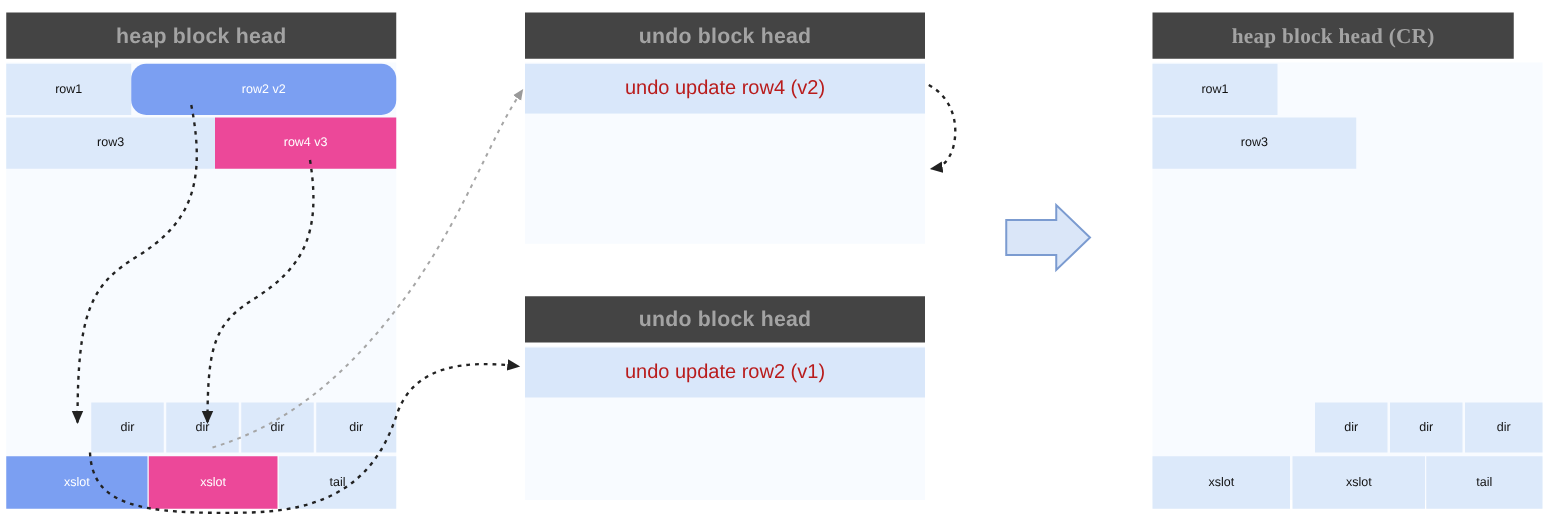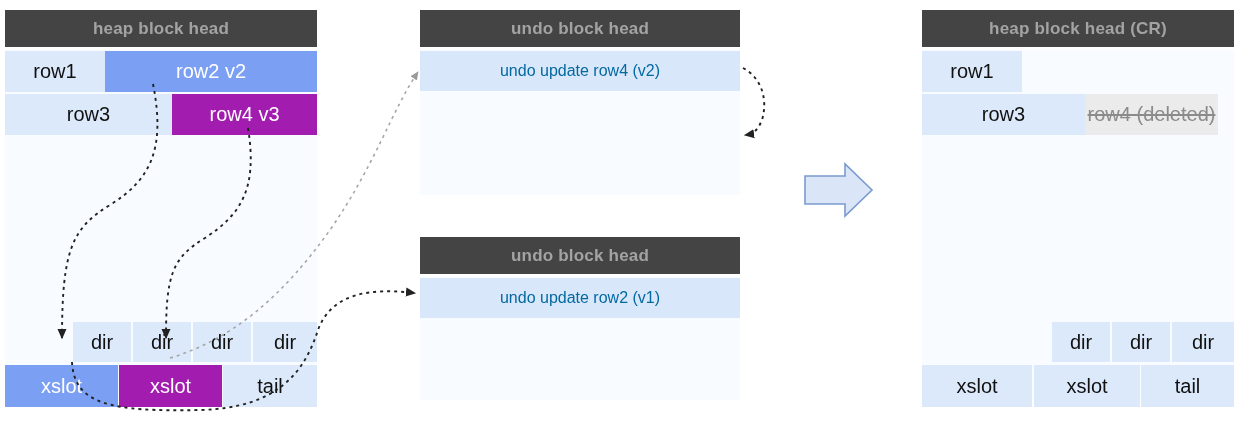--- a/index.html
+++ b/index.html
@@ -21,45 +21,45 @@
     display:flex;align-items:center;justify-content:center;
     letter-spacing:.2px;
   }
   .block-body{
     position:absolute;left:0;
     background:#f8fbff;
   }
   .cell{
     position:absolute;
     display:flex;align-items:center;justify-content:center;
-    font-size:20px;color:#111111;
+    font-size:10px;color:#111111;
     box-sizing:border-box;
   }
   .c-pale{background:#dce9fa;}
   .c-mid{background:#7b9ff2;color:#ffffff;}
-  .c-strong{background:#a21caf;color:#ffffff;}
+  .c-strong{background:#ec4899;color:#ffffff;}
   .c-gray{background:#ebebeb;color:#8b8b8b;}
   .struck{text-decoration:line-through;text-decoration-color:#8b8b8b;}
-  .undo-row{background:#d9e7fa;font-size:16px;color:#0369a1;}
+  .undo-row{background:#d9e7fa;font-size:16px;color:#b91c1c;}
   .undo-gap{background:#f8fbff;}
 
   svg.overlay{position:absolute;left:0;top:0;width:1240px;height:425px;pointer-events:none;}
 </style>
 </head>
 <body>
 
 <div class="stage">
 
   <div class="block" style="left:5px;top:10px;width:312px;height:390px;">
     <div class="block-head" style="width:312px;height:37px;">heap block head</div>
 
     <div class="block-body" style="top:40px;width:312px;height:350px;">
 
       <div class="cell c-pale" style="left:0px;top:1px;width:100px;height:41px;">row1</div>
-      <div class="cell c-mid" style="left:100px;top:1px;width:212px;height:41px;">row2 v2</div>
+      <div class="cell c-mid" style="left:100px;top:1px;width:212px;height:41px;border-radius:12px;">row2 v2</div>
 
       <div class="cell c-pale" style="left:0px;top:44px;width:167px;height:41px;">row3</div>
       <div class="cell c-strong" style="left:167px;top:44px;width:145px;height:41px;">row4 v3</div>
 
       <div class="cell c-pale" style="left:68px;top:272px;width:58px;height:40px;">dir</div>
       <div class="cell c-pale" style="left:128px;top:272px;width:58px;height:40px;">dir</div>
       <div class="cell c-pale" style="left:188px;top:272px;width:58px;height:40px;">dir</div>
       <div class="cell c-pale" style="left:248px;top:272px;width:64px;height:40px;">dir</div>
 
       <div class="cell c-mid" style="left:0px;top:315px;width:113px;height:42px;">xslot</div>
@@ -77,29 +77,26 @@
   </div>
 
   <div class="block" style="left:420px;top:237px;width:320px;height:163px;">
     <div class="block-head" style="width:320px;height:37px;">undo block head</div>
     <div class="block-body" style="top:40px;width:320px;height:123px;">
       <div class="cell undo-row" style="left:0px;top:1px;width:320px;height:40px;">undo update row2 (v1)</div>
     </div>
   </div>
 
   <div class="block" style="left:922px;top:10px;width:312px;height:390px;">
-    <div class="block-head" style="width:312px;height:37px;">heap block head (CR)</div>
+    <div class="block-head" style="width:289px;height:37px;font-family:Liberation Serif, serif;">heap block head (CR)</div>
 
     <div class="block-body" style="top:40px;width:312px;height:350px;">
       <div class="cell c-pale" style="left:0px;top:1px;width:100px;height:41px;">row1</div>
 
       <div class="cell c-pale" style="left:0px;top:44px;width:163px;height:41px;">row3</div>
-      <div class="cell c-gray" style="left:163px;top:44px;width:133px;height:41px;">
-        <span class="struck">row4 (deleted)</span>
-      </div>
 
       <div class="cell c-pale" style="left:130px;top:272px;width:58px;height:40px;">dir</div>
       <div class="cell c-pale" style="left:190px;top:272px;width:58px;height:40px;">dir</div>
       <div class="cell c-pale" style="left:250px;top:272px;width:62px;height:40px;">dir</div>
 
       <div class="cell c-pale" style="left:0px;top:315px;width:110px;height:42px;">xslot</div>
       <div class="cell c-pale" style="left:112px;top:315px;width:106px;height:42px;">xslot</div>
       <div class="cell c-pale" style="left:219px;top:315px;width:93px;height:42px;">tail</div>
     </div>
   </div>

